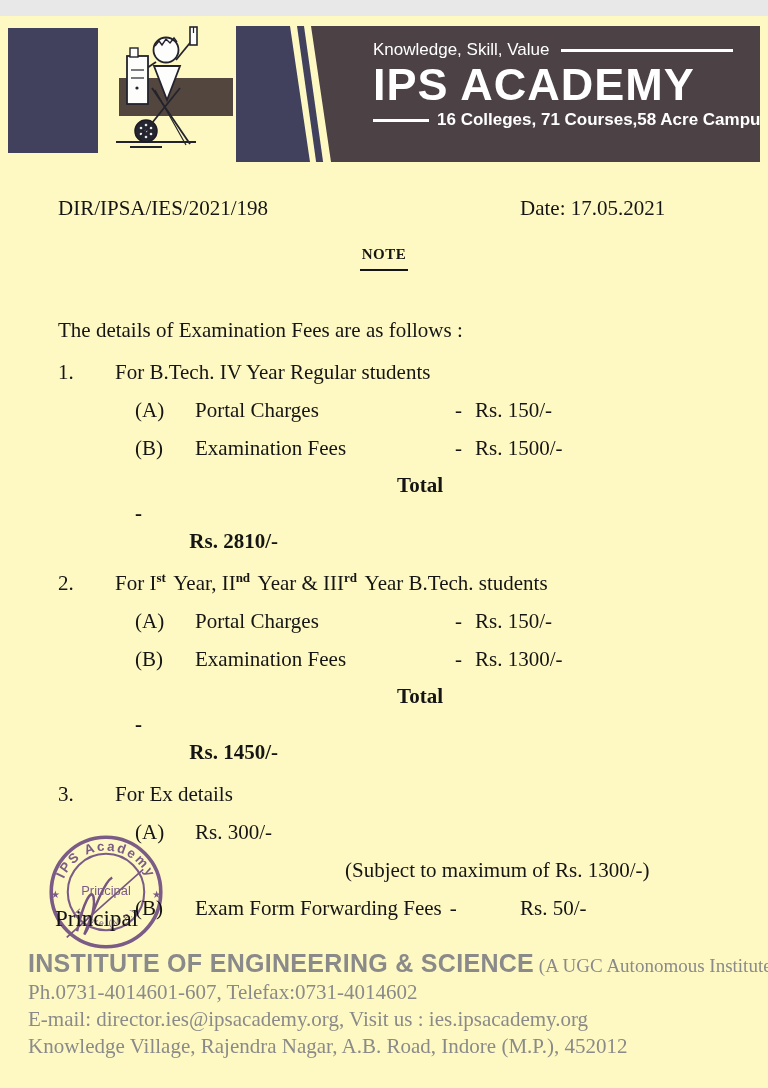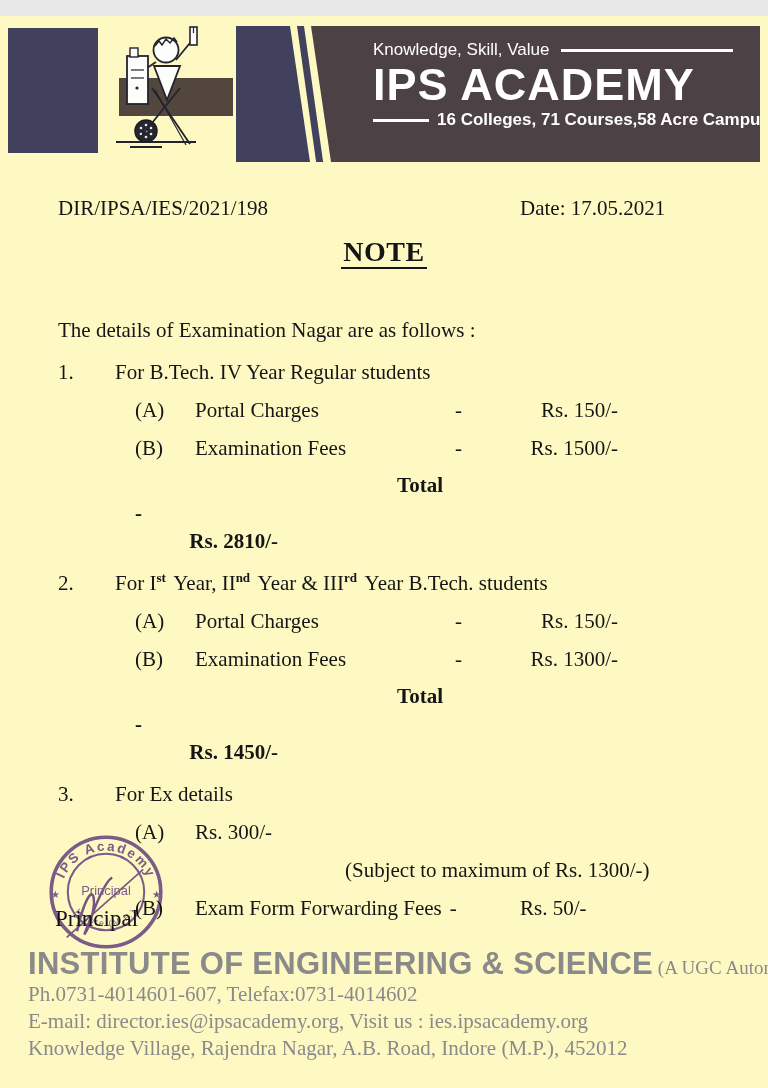--- a/index.html
+++ b/index.html
@@ -26,52 +26,52 @@
   .tag-rule{width:172px;}
   .banner-title{font-size:45px;font-weight:bold;letter-spacing:1px;line-height:1.12;}
   .subtitle-row{display:flex;align-items:center;gap:8px;font-size:17px;font-weight:bold;}
   .sub-rule{width:56px;}
 
   
   .content{position:absolute;left:58px;top:178px;width:652px;font-size:21px;line-height:28px;}
   .ref-row{position:relative;height:28px;}
   .date{position:absolute;left:462px;top:0;}
   .note-title-row{margin-top:16px;text-align:center;height:30px;}
-  .note-title{display:inline-block;font-weight:bold;font-size:28px;letter-spacing:.5px;
+  .note-title{display:inline-block;font-weight:bold;font-size:15px;letter-spacing:.5px;
     border-bottom:2.5px solid #151515;padding:0 2px 1px 2px;}
   .intro-row{margin-top:48px;height:28px;}
 
   .section{margin-top:14px;}
   .head-row{display:flex;}
   .num{width:57px;}
   .head{flex:1;}
   sup{font-size:13px;line-height:0;margin-right:3px;font-weight:bold;}
 
   .row{display:flex;}
   .fee,.fee-inline,.total-row{padding-left:77px;margin-top:10px;}
   .fee .key,.fee-inline .key{width:60px;}
   .fee .lbl{width:260px;}
   .fee .dash{width:20px;}
-  .fee .amt{width:143px;text-align:right;}
+  .fee .amt{width:143px;text-align:left;}
   .fee-inline .lbl{width:325px;}
   .inline-dash{margin-left:8px;}
   .total-row{margin-top:9px;font-weight:bold;flex-direction:column;}
   .total-row .tlbl{width:320px;text-align:right;padding-right:12px;box-sizing:border-box;}
   .total-row .dash{width:20px;}
   .total-row .amt{width:143px;text-align:right;}
   .note-row{margin-top:10px;margin-left:287px;}
 
   
   .stamp{position:absolute;left:44px;top:814px;width:124px;height:124px;mix-blend-mode:multiply;opacity:.92;}
   .principal-label{position:absolute;left:55px;top:890px;font-size:23px;color:#141414;}
 
   
   .footer{position:absolute;left:28px;top:934px;width:732px;color:#8a8a8a;font-size:21px;line-height:27px;}
   .f1{white-space:nowrap;}
-  .inst{font-family:"Liberation Sans",sans-serif;font-weight:bold;font-size:31px;letter-spacing:.3px;}
+  .inst{font-family:"Liberation Sans",sans-serif;font-weight:bold;font-size:25px;letter-spacing:.3px;}
   .inst-suffix{font-weight:normal;font-size:19px;}
   .f2{font-weight:bold;font-size:22px;}
 </style>
 </head>
 <body>
 
 <div class="page">
 
   <div>
     <div class="lh-left-block"></div>
@@ -133,21 +133,21 @@
   </div>
 
   <div class="content">
     <div class="ref-row">
       <span>DIR/IPSA/IES/2021/198</span>
       <span class="date">Date: 17.05.2021</span>
     </div>
     <div class="note-title-row">
       <span class="note-title">NOTE</span>
     </div>
-    <div class="intro-row">The details of Examination Nagar are as follows :</div>
+    <div class="intro-row">The details of Examination Fees are as follows :</div>
     <div id="fee-sections">
         <div class="section">
           <div class="head-row">
             <span class="num">1.</span>
             <span class="head">For B.Tech. IV Year Regular students</span>
           </div>
           <div class="row fee">
             <span class="key">(A)</span>
             <span class="lbl">Portal Charges</span>
             <span class="dash">-</span>

